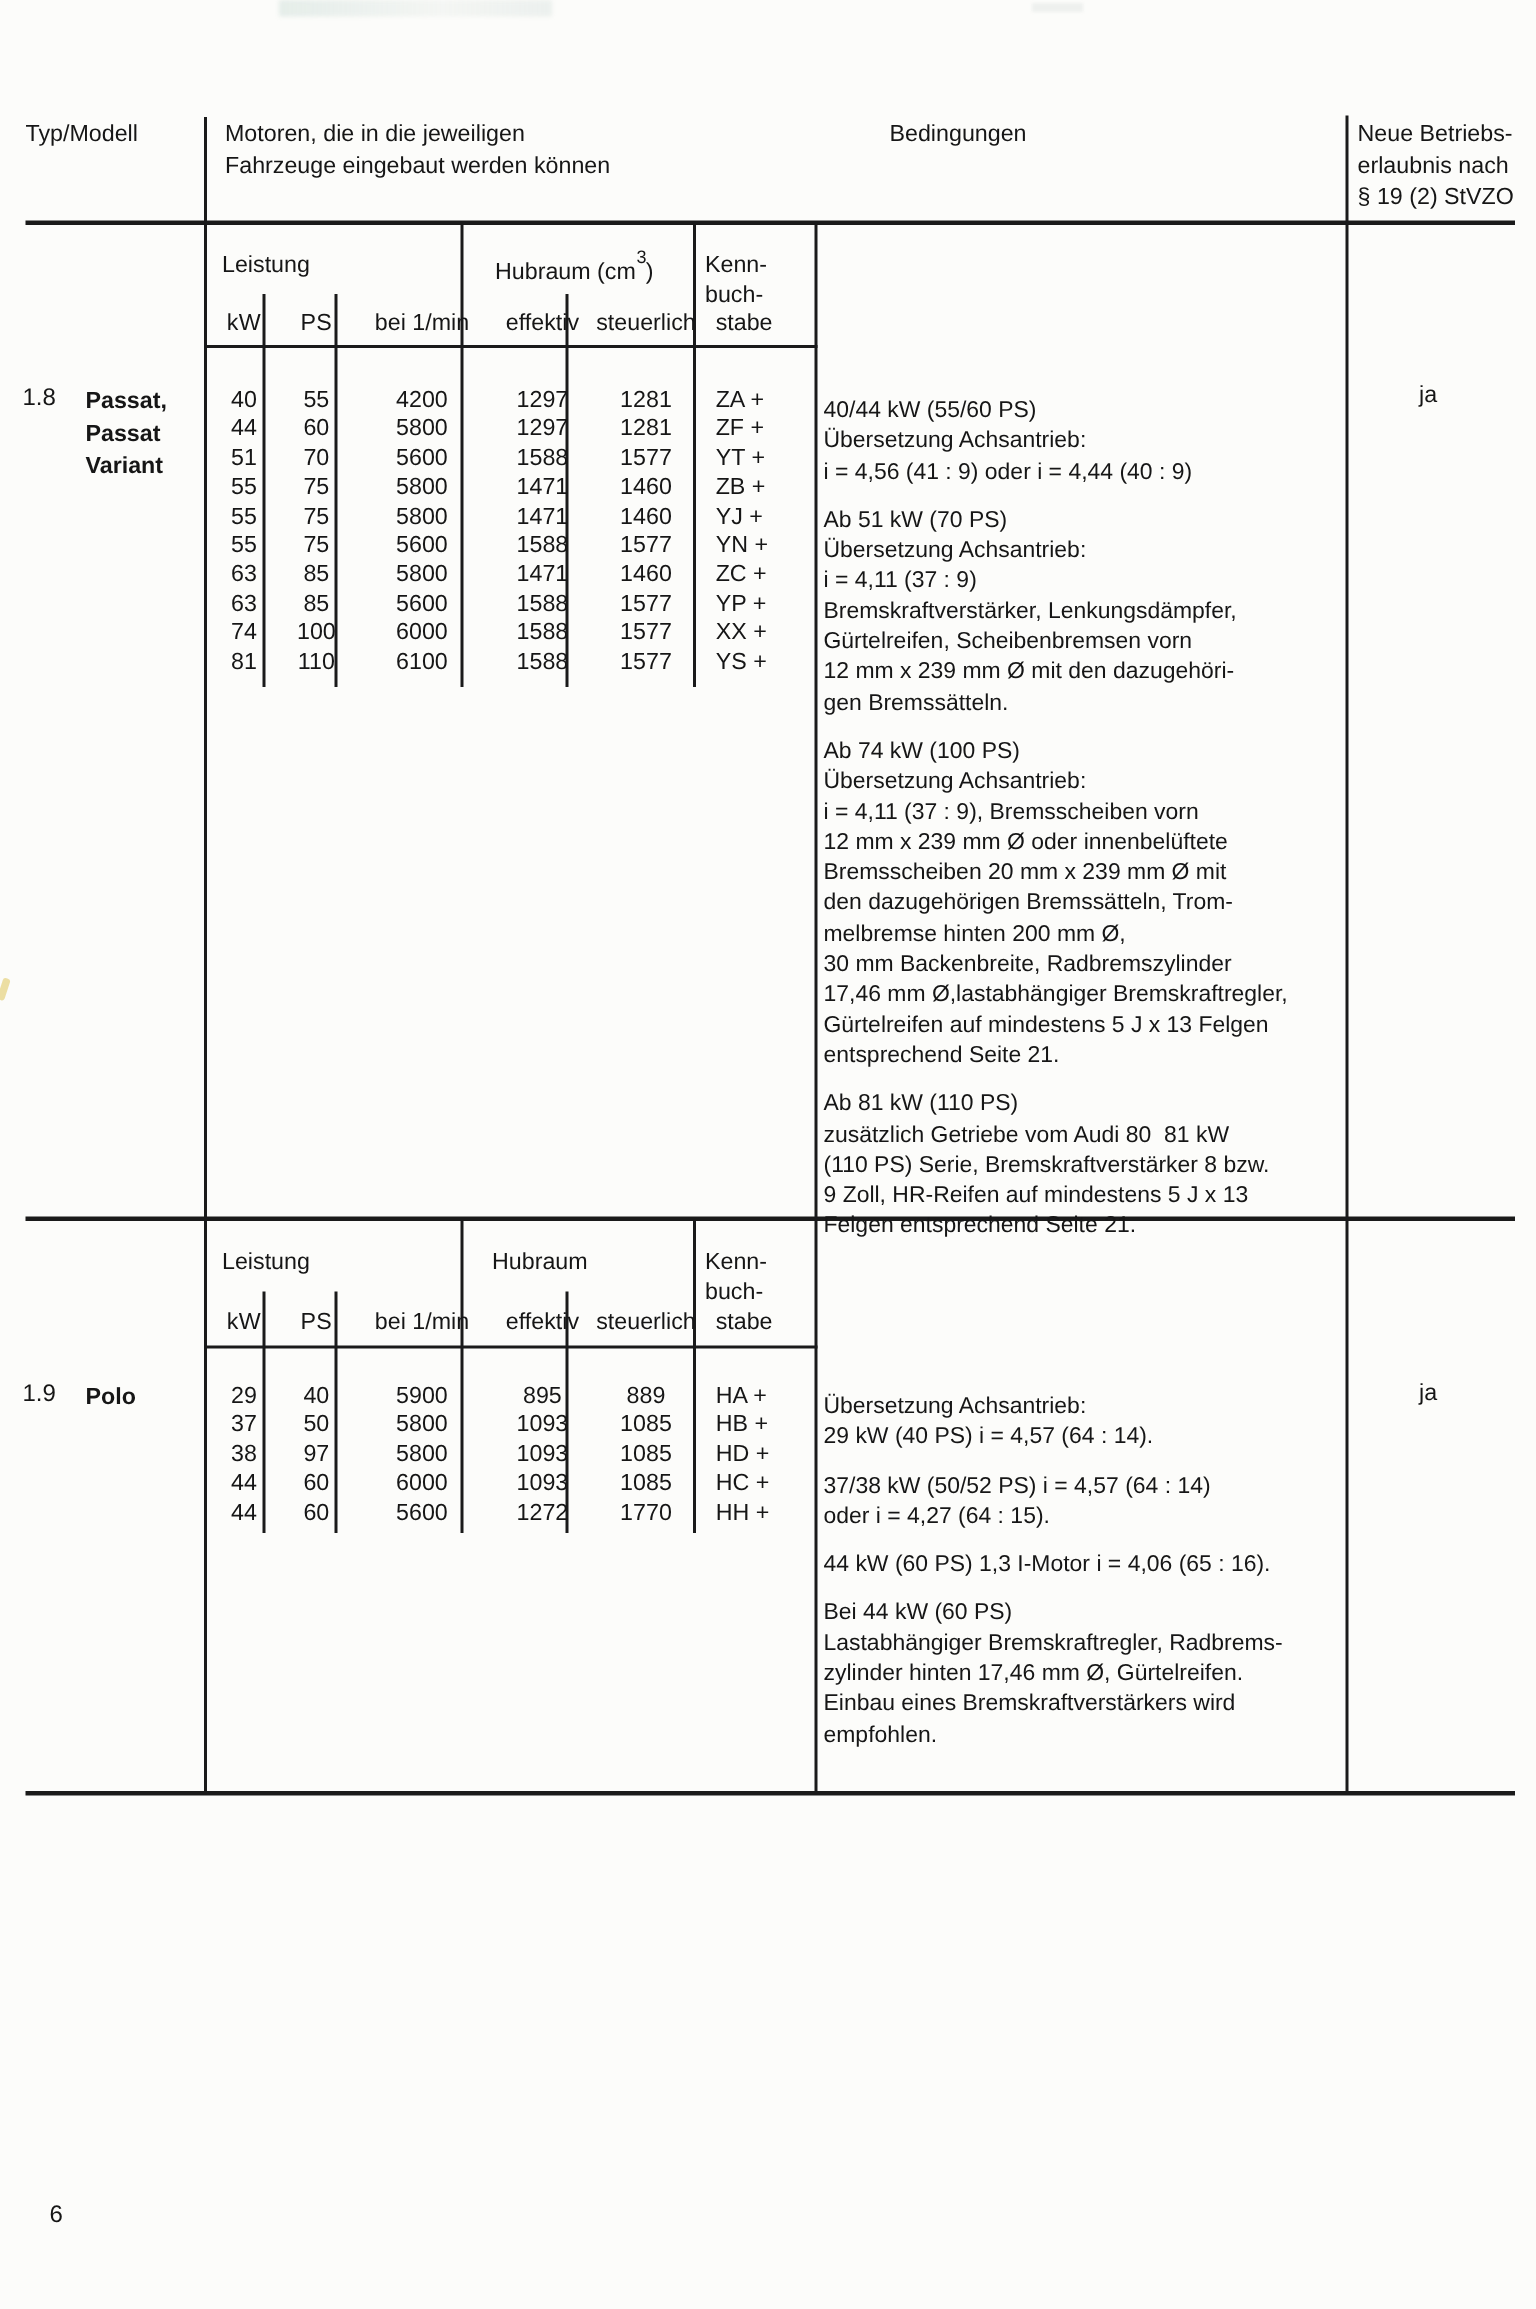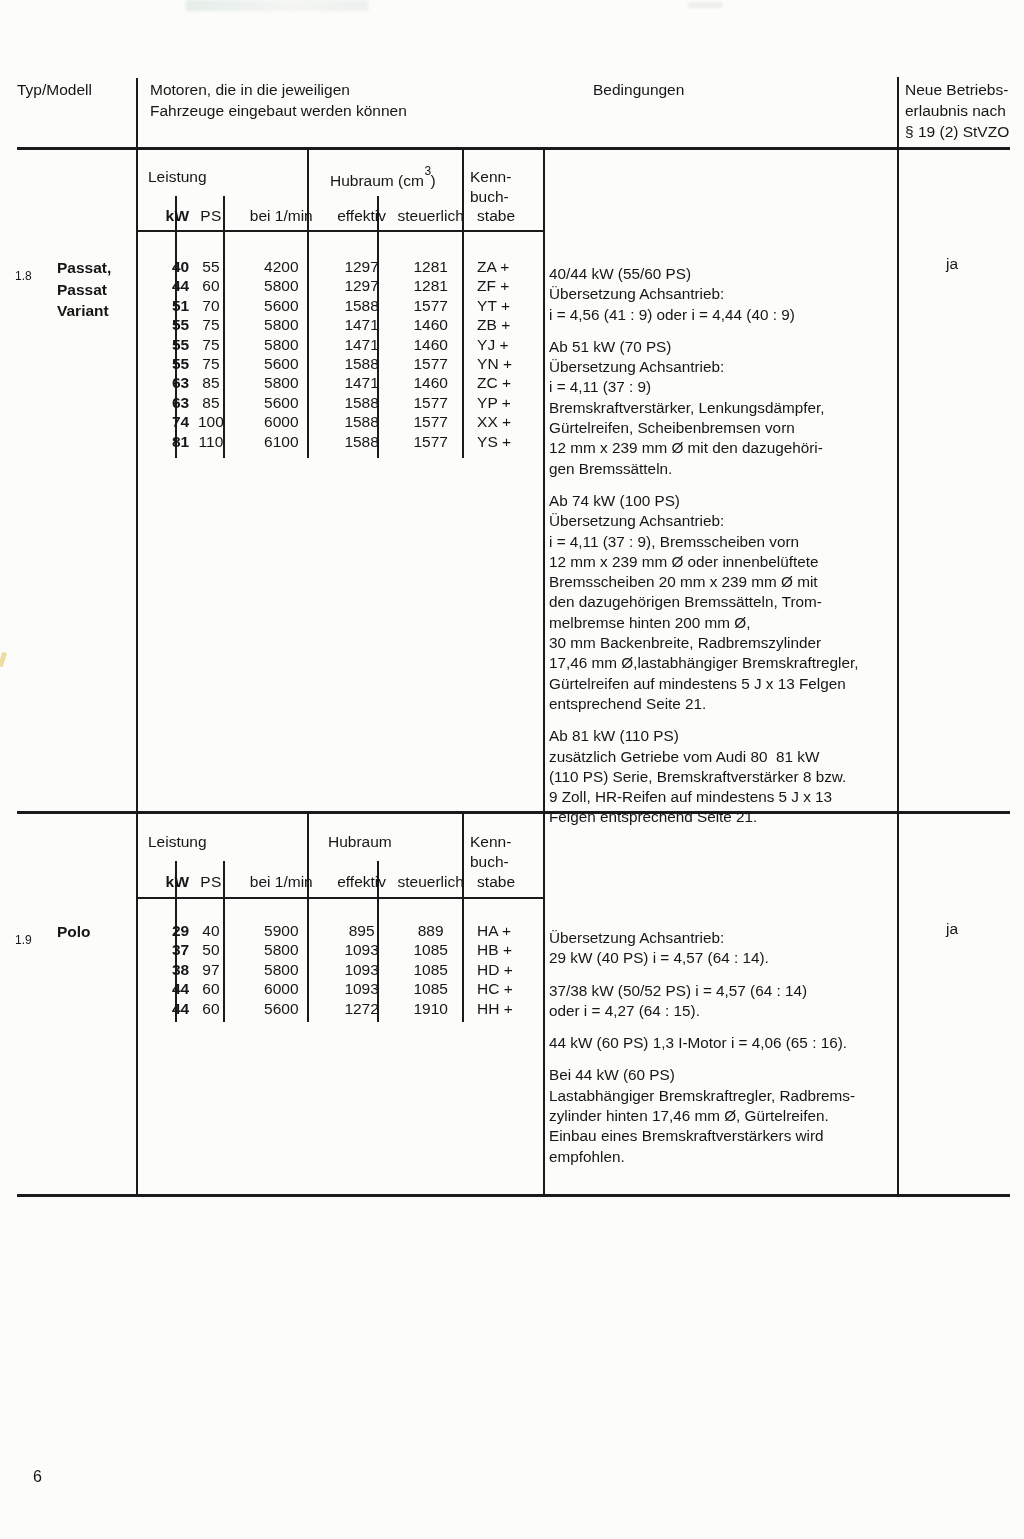--- a/index.html
+++ b/index.html
@@ -13,29 +13,29 @@
   }
   .abs{position:absolute;}
   .txt{font-size:15.5px;line-height:21px;white-space:pre;}
   
   .hrule{position:absolute;background:#1a1a1a;height:2px;}
   .hrule.thick{height:2.5px;}
   .vline{position:absolute;background:#1a1a1a;width:2px;}
   
   .mtable{position:absolute;left:136px;width:407px;}
   .mrow{display:flex;height:19.4px;font-size:15.5px;line-height:19.4px;}
-  .c-kw{width:59px;text-align:right;font-weight:bold;}
+  .c-kw{width:59px;text-align:center;}
   .c-ps{width:48px;text-align:center;}
   .c-rpm{width:108px;text-align:center;}
   .c-eff{width:70px;text-align:center;}
   .c-st{width:85px;text-align:center;padding-right:2px;box-sizing:border-box;}
   .c-kenn{width:80px;text-align:left;padding-left:7px;box-sizing:border-box;}
   .subrow .c-kw,.subrow .c-ps{letter-spacing:.2px;}
   
-  .idx{font-size:12px;margin-top:12px;}
+  .idx{font-size:16px;}
   .model{font-weight:700;font-size:15.5px;line-height:21.5px;white-space:pre-line;}
   
   .bed{width:352px;font-size:15.3px;line-height:20.3px;}
   .bed p{margin:12px 0 9px 0;white-space:pre-wrap;}
   .bed.polo p{margin-bottom:9px;}
   .ja{font-size:15.5px;}
   sup.s3{font-size:12px;position:relative;top:-5px;left:0.5px;}
   
   .smudge{position:absolute;left:186px;top:0;width:182px;height:11px;
     background:linear-gradient(90deg,rgba(170,200,190,.28),rgba(190,205,200,.12) 60%,rgba(180,200,195,.22));
@@ -263,21 +263,21 @@
       <span class="c-rpm">6000</span>
       <span class="c-eff">1093</span>
       <span class="c-st">1085</span>
       <span class="c-kenn">HC +</span>
     </div>
   <div class="mrow">
       <span class="c-kw">44</span>
       <span class="c-ps">60</span>
       <span class="c-rpm">5600</span>
       <span class="c-eff">1272</span>
-      <span class="c-st">1910</span>
+      <span class="c-st">1770</span>
       <span class="c-kenn">HH +</span>
     </div>
 </div>
 
 <div class="abs bed polo" style="left:549px;top:916px;">
   <p>Übersetzung Achsantrieb:
 29 kW (40 PS) i = 4,57 (64 : 14).</p>
   <p>37/38 kW (50/52 PS) i = 4,57 (64 : 14)
 oder i = 4,27 (64 : 15).</p>
   <p>44 kW (60 PS) 1,3 I-Motor i = 4,06 (65 : 16).</p>

